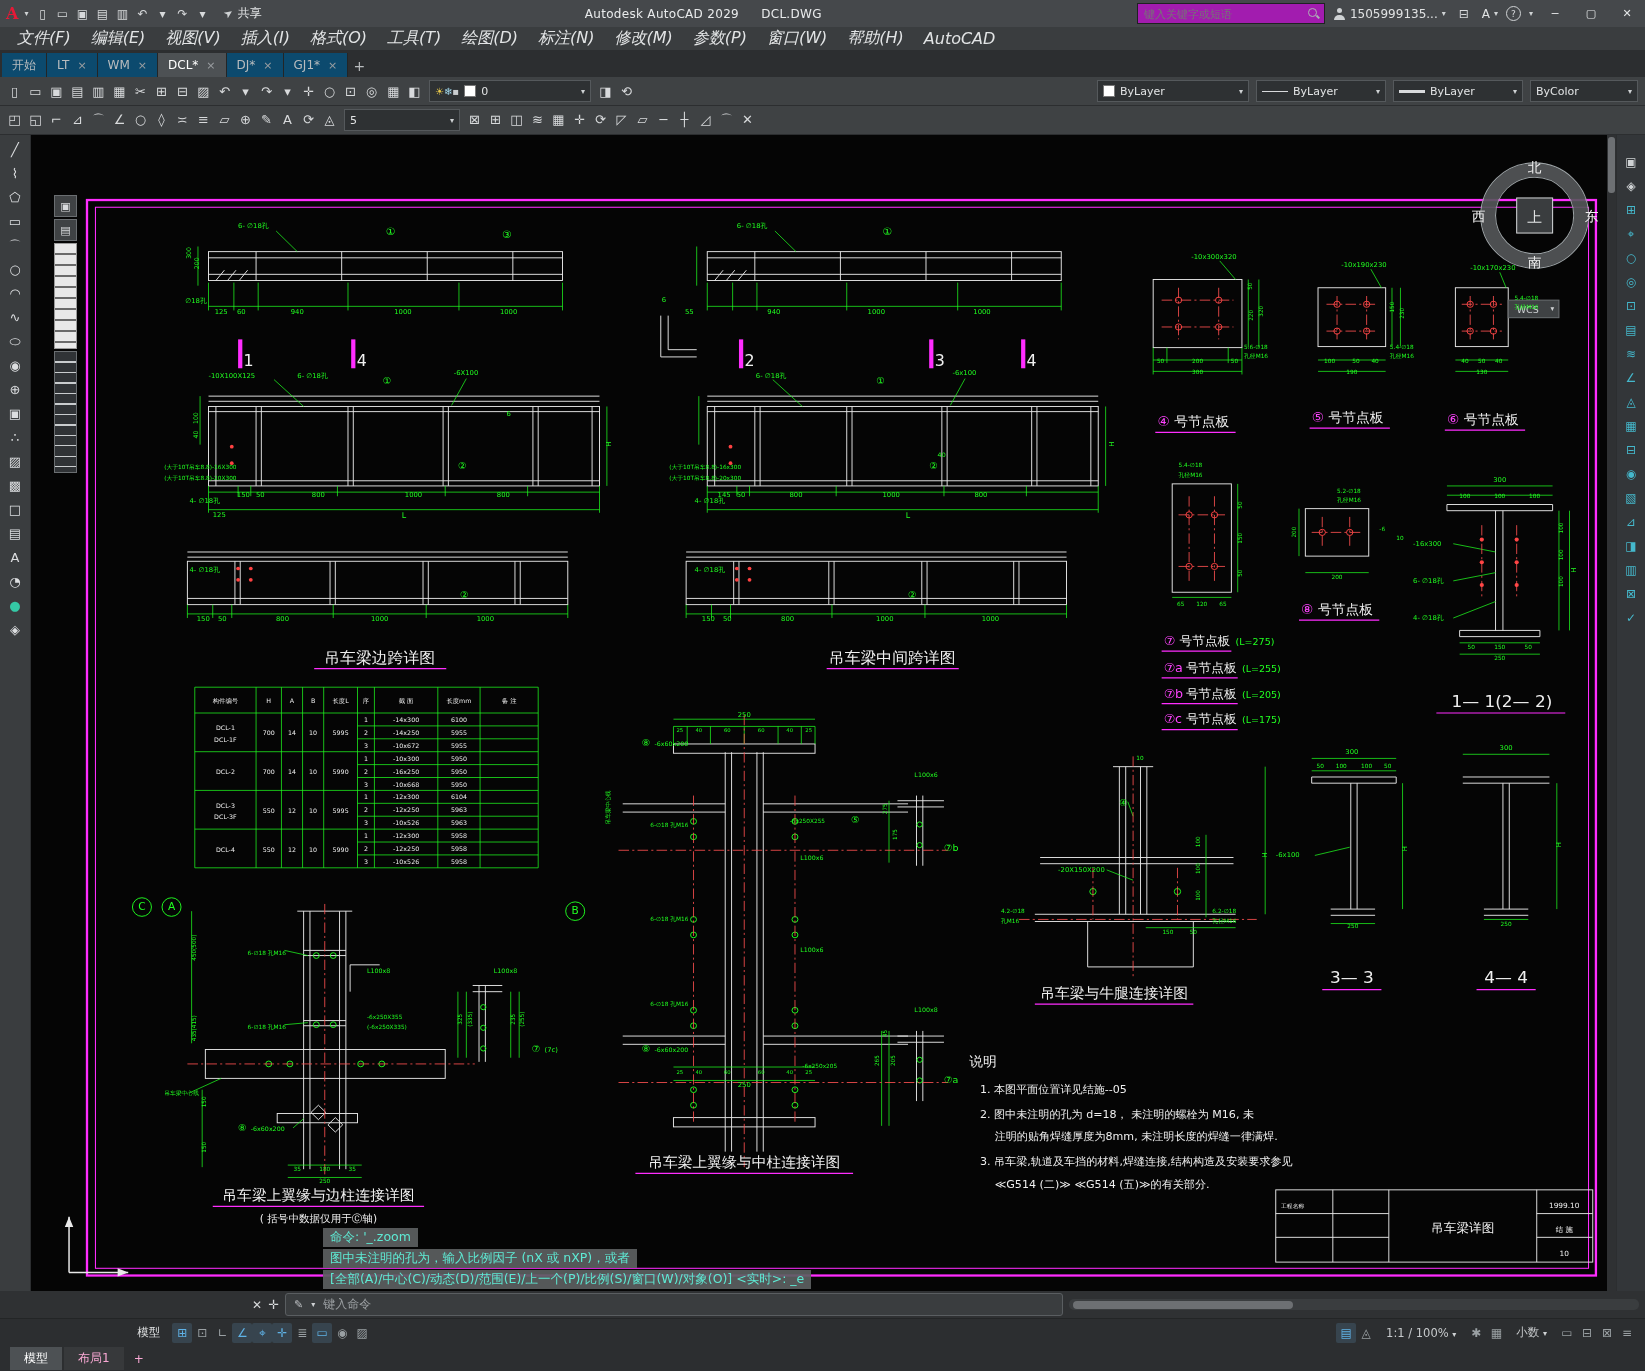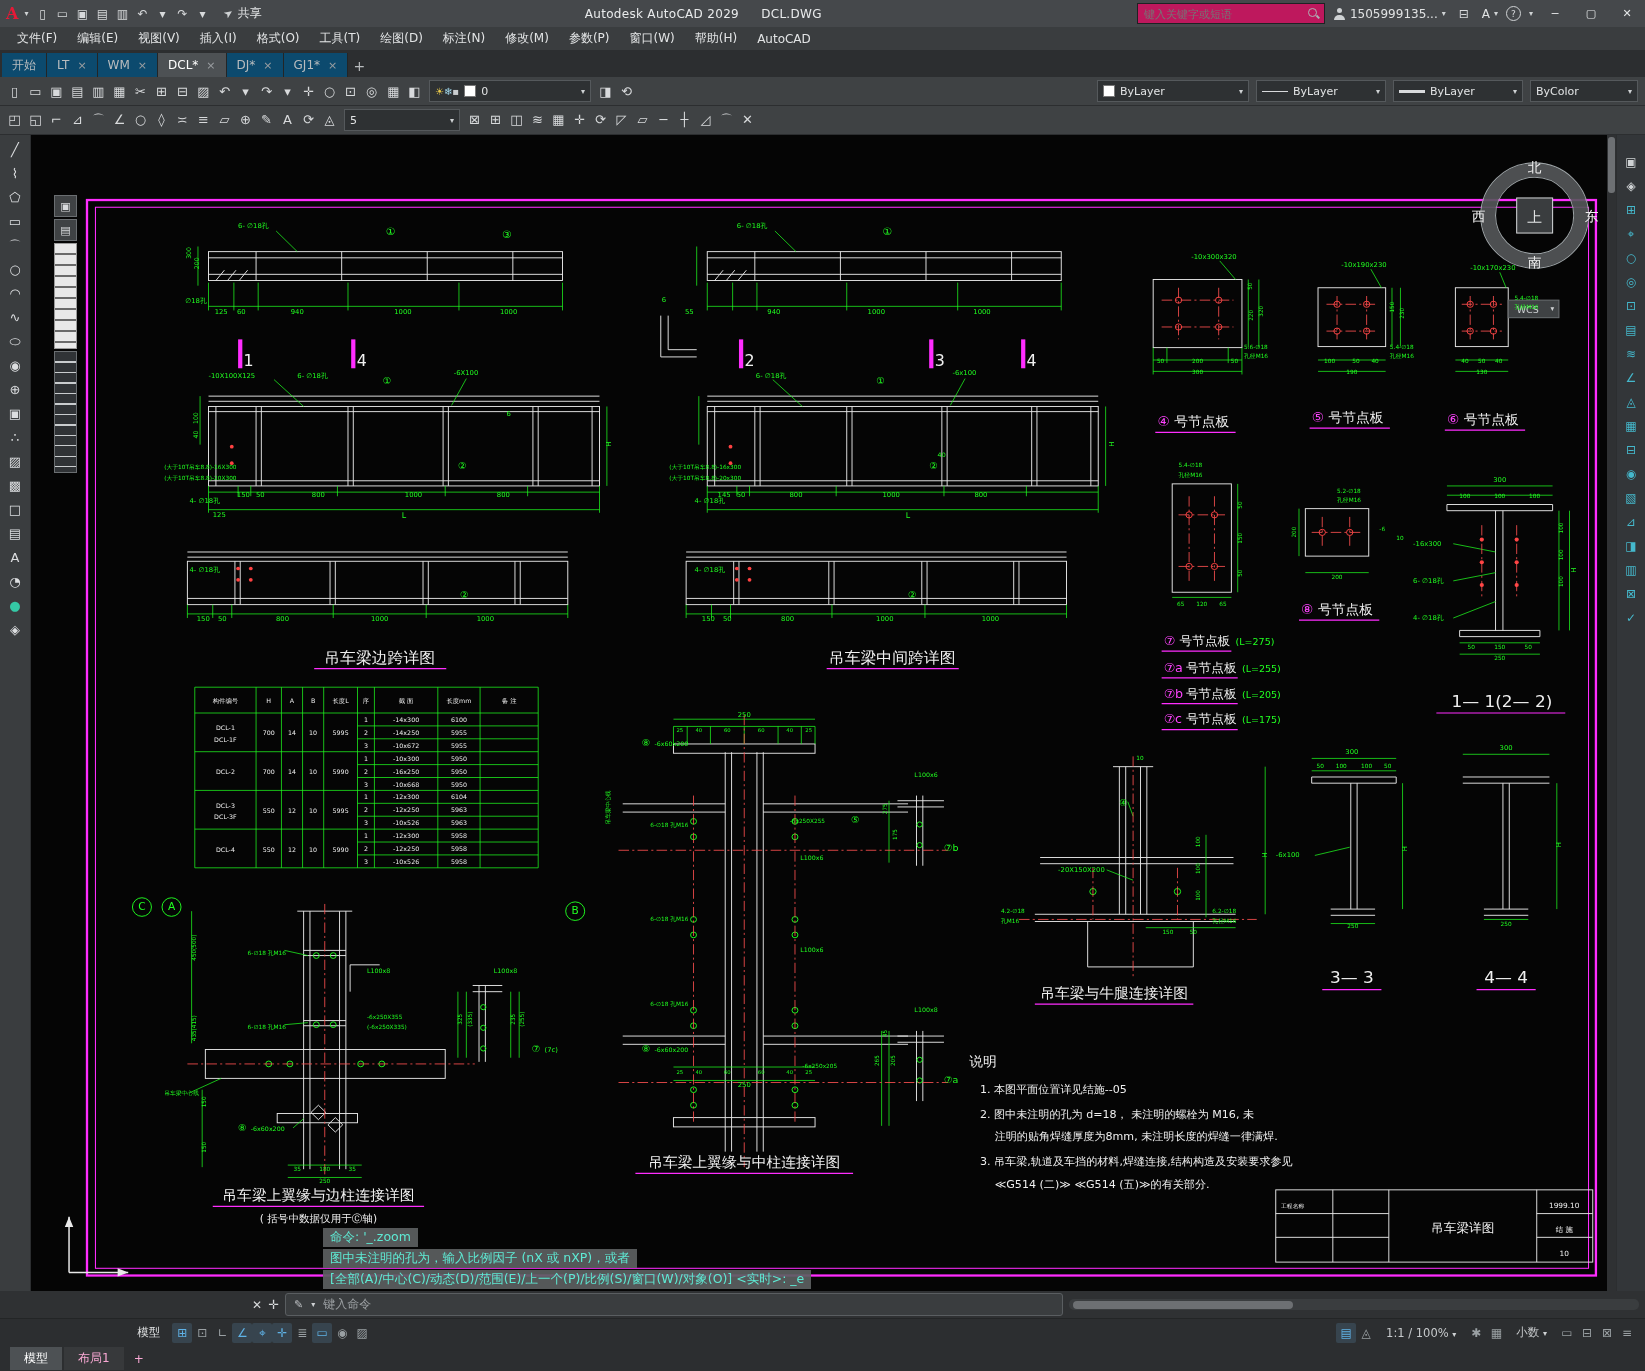--- a/index.html
+++ b/index.html
@@ -10,35 +10,35 @@
   .titlebar{height:27px;background:#45484b;display:flex;align-items:center;font-size:12px;flex:0 0 auto;}
   .tb-left{display:flex;align-items:center;gap:4px;padding-left:4px;}
   .acad-logo{color:#e51937;font-weight:bold;font-size:16px;font-family:"DejaVu Serif",serif;padding:0 2px;cursor:pointer;}
   .dd{font-size:8px;color:#cfd2d4;}
   .qa-icon{display:inline-flex;width:20px;height:20px;align-items:center;justify-content:center;color:#d8dadc;font-size:12px;cursor:pointer;}
   .share{display:flex;align-items:center;gap:4px;color:#e3e5e6;padding:0 8px;cursor:pointer;}
   .plane{display:inline-block;color:#cfd2d4;transform:rotate(-35deg);font-size:11px;}
   .tb-title{flex:1;text-align:center;color:#e9ebec;letter-spacing:.3px;white-space:nowrap;overflow:hidden;}
   .tb-title .fname{margin-left:18px;margin-top:28px;}
   .tb-right{display:flex;align-items:center;gap:8px;padding-right:4px;}
-  .search-box{display:flex;align-items:center;background:#be185d;border:1px solid #1f2123;height:19px;padding:0 4px;width:178px;gap:39px;}
+  .search-box{display:flex;align-items:center;background:#a21caf;border:1px solid #1f2123;height:19px;padding:0 4px;width:178px;gap:39px;}
   .search-box input{flex:1;background:transparent;border:none;outline:none;color:#cfd2d4;font-size:11px;width:120px;}
   .search-icon{position:relative;width:12px;height:12px;display:inline-block;cursor:pointer;}
   .search-icon::before{content:"";position:absolute;top:0;left:0;width:7px;height:7px;border:1.5px solid #aeb2b5;border-radius:50%;}
   .search-icon::after{content:"";position:absolute;left:8px;top:8px;width:4px;height:1.5px;background:#aeb2b5;transform:rotate(45deg);}
   .person{position:relative;width:13px;height:12px;display:inline-block;}
   .person::before{content:"";position:absolute;top:0;left:4px;width:5px;height:5px;border-radius:50%;background:#cfd2d4;}
   .person::after{content:"";position:absolute;bottom:0;left:1px;width:11px;height:5px;border-radius:5px 5px 0 0;background:#cfd2d4;}
   .tb-user{display:flex;align-items:center;gap:4px;cursor:pointer;color:#e0e2e3;}
   .ring-help{width:13px;height:13px;border:1.5px solid #cfd2d4;border-radius:50%;display:inline-flex;align-items:center;justify-content:center;font-size:9px;cursor:pointer;}
   .win-btn{width:28px;height:22px;display:inline-flex;align-items:center;justify-content:center;font-size:11px;color:#e5e7e8;cursor:pointer;}
 
   
   .menubar{height:23px;background:#3a3d3f;display:flex;align-items:center;padding-left:8px;gap:2px;flex:0 0 auto;border-bottom:1px solid #2c2e30;}
-  .menu-item{padding:2px 9px;font-size:12px;color:#e2e4e5;cursor:pointer;white-space:nowrap;}
+  .menu-item{padding:2px 9px;font-size:16px;color:#e2e4e5;cursor:pointer;white-space:nowrap;font-style:italic;}
 
   
   .filetabs{height:26px;background:#2c2e30;display:flex;align-items:flex-end;padding-left:2px;flex:0 0 auto;}
   .ftab{display:flex;align-items:center;gap:8px;height:24px;padding:0 10px;background:#0c4a6e;color:#b9bcbe;font-size:12px;border-right:1px solid #232526;cursor:pointer;}
   .ftab.active{background:#4d5154;color:#ffffff;}
   .tab-close{font-size:11px;color:#9a9ea1;cursor:pointer;}
   .ftab-plus{width:22px;height:22px;display:flex;align-items:center;justify-content:center;color:#b9bcbe;font-size:14px;cursor:pointer;}
 
   
   .toolbar{height:28px;background:#3f4244;display:flex;align-items:center;padding:0 4px;gap:1px;flex:0 0 auto;border-bottom:1px solid #2c2e30;}

